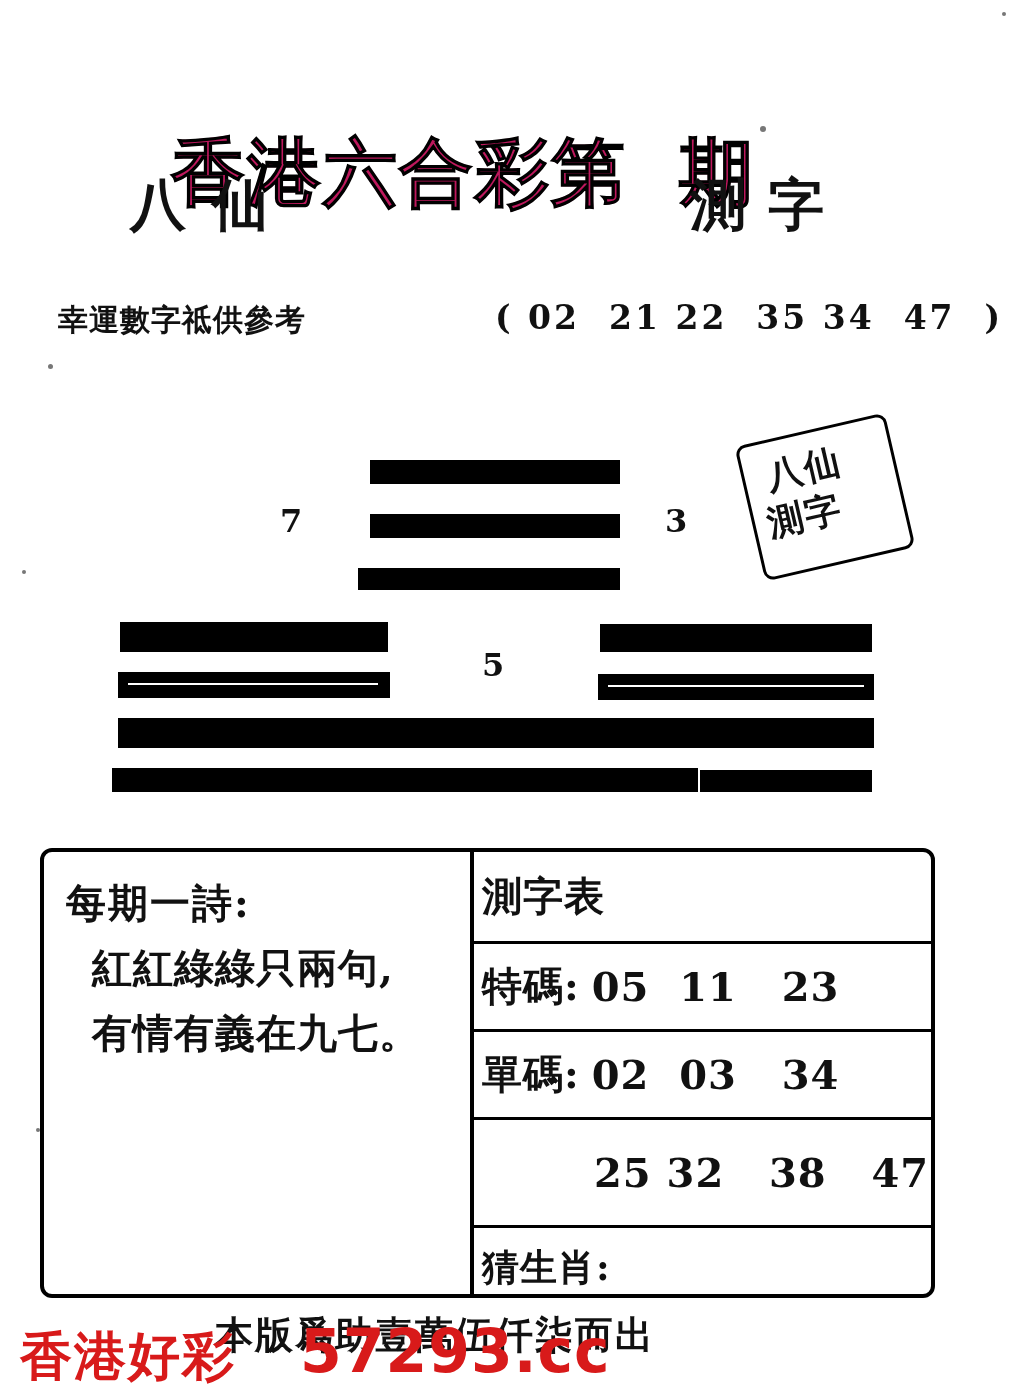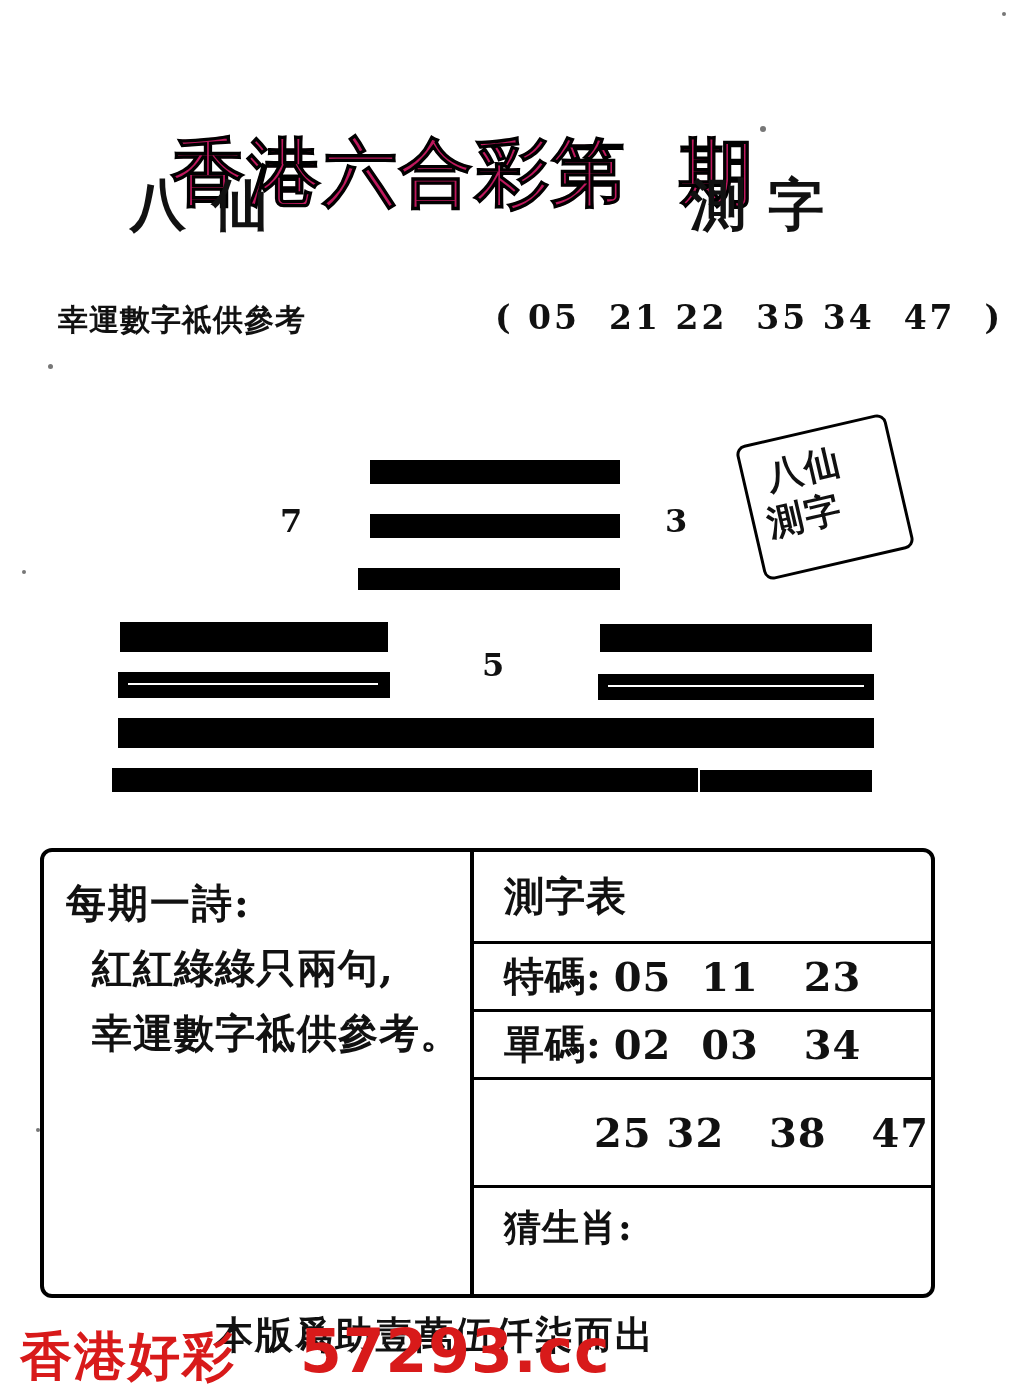--- a/index.html
+++ b/index.html
@@ -105,27 +105,27 @@
   .poem-line {
     font-size:40px; font-weight:bold;
     margin:10px 0 6px 48px;
     letter-spacing:1px;
   }
 
   .r-row {
     box-sizing:border-box;
     border-bottom:3px solid #000;
     display:flex; align-items:center;
-    padding-left:30px;
+    padding-left:8px;
     font-size:40px; font-weight:bold;
     letter-spacing:1px;
     white-space:pre;
   }
   .r-row.h { height:92px; }
-  .r-row.m { height:68px; }
+  .r-row.m { height:88px; }
   .r-row.n { height:108px; padding-left:120px; }
   .r-row.last { height:80px; border-bottom:none; font-size:37px; }
 
   
   .footer-note {
     position:absolute; left:215px; top:1310px;
     font-size:38px; font-weight:bold;
     letter-spacing:2px;
     white-space:pre;
   }
@@ -153,21 +153,21 @@
 <div class="page">
 
   <div class="title">
     <span>香港六合彩第</span><span class="gap"></span><span>期</span>
   </div>
 
   <div class="subtitle-left">八仙</div>
   <div class="subtitle-right">測字</div>
 
   <div class="lucky-label">幸運數字祗供參考</div>
-  <div class="lucky-nums">( 05  21 22  35 34  47  )</div>
+  <div class="lucky-nums">( 02  21 22  35 34  47  )</div>
 
   <div class="bars">
     <div class="bar" style="left:370px; top:20px; width:250px; height:24px;"></div>
     <div class="bar" style="left:370px; top:74px; width:250px; height:24px;"></div>
     <div class="bar" style="left:358px; top:128px; width:262px; height:22px;"></div>
 
     <div class="bar" style="left:120px; top:182px; width:268px; height:30px;"></div>
     <div class="bar" style="left:600px; top:184px; width:272px; height:28px;"></div>
 
     <div class="bar" style="left:118px; top:232px; width:272px; height:26px;"></div>
@@ -186,21 +186,21 @@
 
   <div class="stamp">
     <div class="s1">八仙</div>
     <div class="s2">測字</div>
   </div>
 
   <div class="tbl">
     <div class="tbl-left">
       <div class="poem-title">每期一詩:</div>
       <div class="poem-line">紅紅綠綠只兩句,</div>
-      <div class="poem-line">幸運數字祗供參考。</div>
+      <div class="poem-line">有情有義在九七。</div>
     </div>
     <div class="tbl-right">
       <div class="r-row h">
         <span>測字表</span>
       </div>
       <div class="r-row m">
         <span>特碼:</span><span style="display:inline-block;width:12px"></span><span>05  11   23</span>
       </div>
       <div class="r-row m">
         <span>單碼:</span><span style="display:inline-block;width:12px"></span><span>02  03   34</span>

